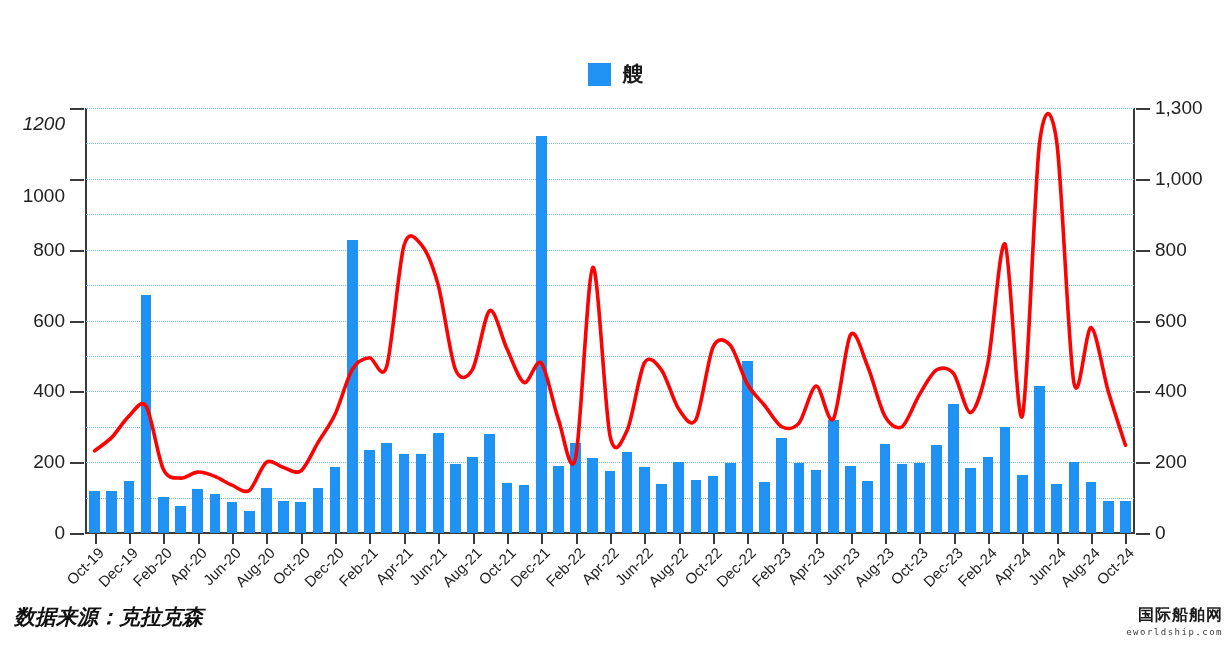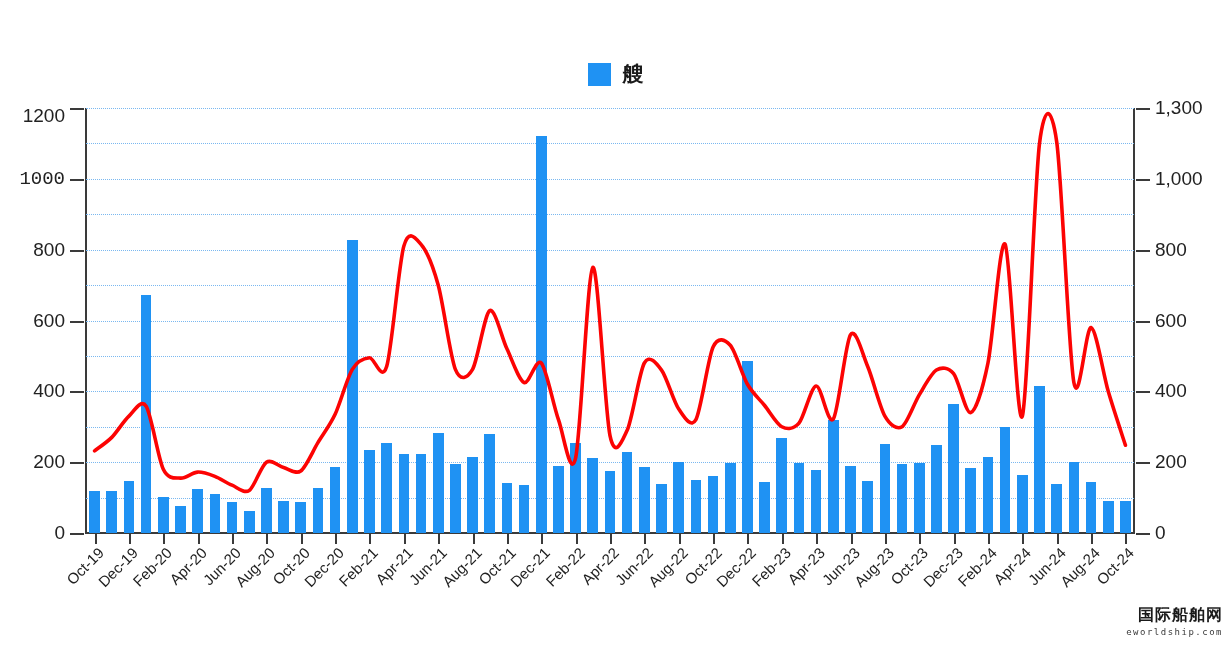--- a/index.html
+++ b/index.html
@@ -112,25 +112,25 @@
         <div class="ytick-l" style="top: 212.5px;"></div>
         <div class="ytick-r" style="top: 212.5px;"></div>
         <div class="ylabel-l" style="top: 212.5px;">600</div>
         <div class="ylabel-r" style="top: 212.5px;">600</div>
         <div class="ytick-l" style="top: 141.667px;"></div>
         <div class="ytick-r" style="top: 141.667px;"></div>
         <div class="ylabel-l" style="top: 141.667px;">800</div>
         <div class="ylabel-r" style="top: 141.667px;">800</div>
         <div class="ytick-l" style="top: 70.8333px;"></div>
         <div class="ytick-r" style="top: 70.8333px;"></div>
-        <div class="ylabel-l" style="top: 71px; font-family: Liberation Mono, monospace;">1000</div>
+        <div class="ylabel-l" style="top: 88px;">1000</div>
         <div class="ylabel-r" style="top: 70.8333px;">1,000</div>
         <div class="ytick-l" style="top: 0px;"></div>
         <div class="ytick-r" style="top: 0px;"></div>
-        <div class="ylabel-l" style="top: 8px;">1200</div>
+        <div class="ylabel-l" style="top: 16px; font-style: italic;">1200</div>
         <div class="ylabel-r" style="top: 0px;">1,300</div>
       </div>
     <div id="bars-layer">
         <div class="bar" title="Oct-19: 120" style="left: 3.26426px; width: 10.6518px; height: 42.5px; background: rgb(31, 146, 243);"></div>
         <div class="bar" title="Nov-19: 118" style="left: 20.4446px; width: 10.6518px; height: 41.7917px; background: rgb(31, 146, 243);"></div>
         <div class="bar" title="Dec-19: 148" style="left: 37.6249px; width: 10.6518px; height: 52.4167px; background: rgb(31, 146, 243);"></div>
         <div class="bar" title="Jan-20: 672" style="left: 54.8052px; width: 10.6518px; height: 238px; background: rgb(31, 146, 243);"></div>
         <div class="bar" title="Feb-20: 103" style="left: 71.9856px; width: 10.6518px; height: 36.4792px; background: rgb(31, 146, 243);"></div>
         <div class="bar" title="Mar-20: 75" style="left: 89.1659px; width: 10.6518px; height: 26.5625px; background: rgb(31, 146, 243);"></div>
         <div class="bar" title="Apr-20: 125" style="left: 106.346px; width: 10.6518px; height: 44.2708px; background: rgb(31, 146, 243);"></div>
@@ -253,19 +253,20 @@
         <div class="xlabel" style="left: 775.246px; width: 58px;">Oct-23</div>
         <div class="xlabel" style="left: 809.607px; width: 58px;">Dec-23</div>
         <div class="xlabel" style="left: 843.967px; width: 58px;">Feb-24</div>
         <div class="xlabel" style="left: 878.328px; width: 58px;">Apr-24</div>
         <div class="xlabel" style="left: 912.689px; width: 58px;">Jun-24</div>
         <div class="xlabel" style="left: 947.049px; width: 58px;">Aug-24</div>
         <div class="xlabel" style="left: 981.41px; width: 58px;">Oct-24</div>
       </div>
   </div>
 
+  <div class="source-note">数据来源：克拉克森</div>
 
   <div class="watermark">
     <div class="wm-cn">国际船舶网</div>
     <div class="wm-en">eworldship.com</div>
   </div>
 
 </div>
 
 </body></html>

